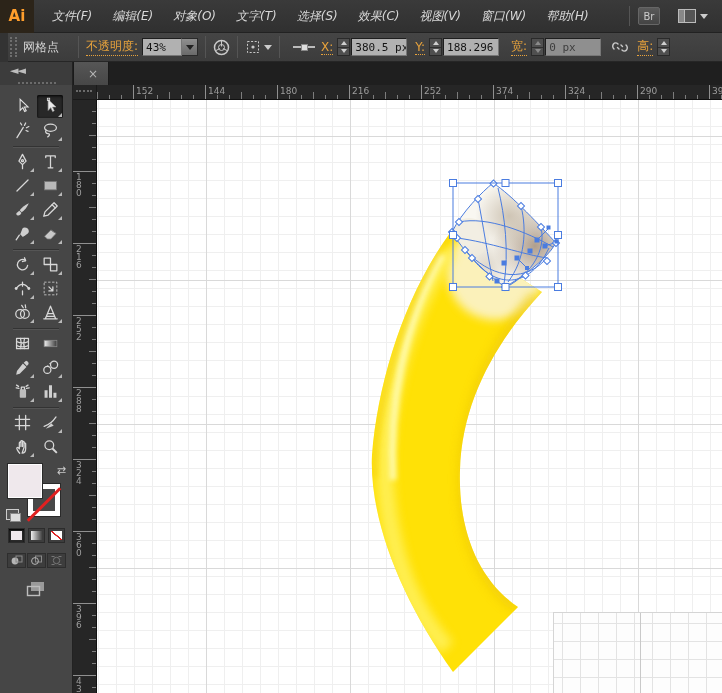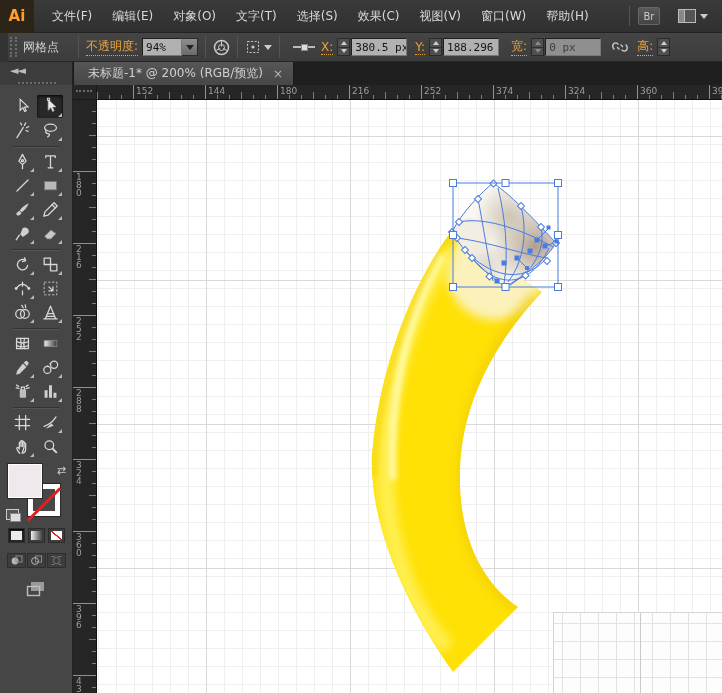--- a/index.html
+++ b/index.html
@@ -4,21 +4,21 @@
 <style>
   * { margin:0; padding:0; box-sizing:border-box; }
   html,body { width:722px; height:693px; overflow:hidden; background:#333; }
   body { font-family:"DejaVu Sans","Liberation Sans",sans-serif; font-size:12px; -webkit-font-smoothing:antialiased; }
   .app { position:absolute; inset:0; width:722px; height:693px; }
 
   
   .menubar { position:absolute; left:0; top:0; width:722px; height:33px; background:linear-gradient(#3a3a3a,#303030); display:flex; align-items:center; border-bottom:1px solid #222; }
   .ai-logo { width:34px; height:33px; background:#2c2419; color:#ff9e2c; font-weight:bold; font-size:15px; display:flex; align-items:center; justify-content:center; letter-spacing:0; }
   .menus { display:flex; align-items:center; margin-left:8px; }
-  .menu-item { color:#d9d9d9; padding:6px 10px; cursor:default; white-space:nowrap; }
+  .menu-item { color:#d9d9d9; padding:6px 10px; cursor:default; white-space:nowrap;font-style:italic; }
   .menubar-sep { width:1px; height:20px; background:#555; margin:0 8px; }
   .br-btn { width:22px; height:18px; background:linear-gradient(#5a5a5a,#444); border:1px solid #666; border-radius:2px; color:#ccc; font-size:10px; display:flex; align-items:center; justify-content:center; margin-right:18px; }
   .ws-btn { display:flex; align-items:center; gap:4px; color:#ccc; margin-right:14px; }
   .ws-glyph { width:18px; height:14px; border:1px solid #bbb; display:flex; }
   .ws-glyph span:first-child { width:6px; border-right:1px solid #bbb; background:#888; }
   .ws-glyph span:last-child { flex:1; background:#555; }
   .caret { width:0; height:0; border-left:4px solid transparent; border-right:4px solid transparent; border-top:5px solid #ccc; }
 
   
   .controlbar { position:absolute; left:8px; top:33px; width:722px; height:29px; background:linear-gradient(#454545,#3c3c3c); border-bottom:1px solid #262626; display:flex; align-items:center; overflow:hidden; }
@@ -134,21 +134,21 @@
       <span class="caret"></span>
     </div>
   </div>
 
   <div class="controlbar">
     <div class="grip"></div>
     <span class="ctx-label">网格点</span>
     <div class="cb-sep"></div>
     <span class="o-label">不透明度:</span>
     <div class="dd">
-      <div class="field">94%</div>
+      <div class="field">43%</div>
       <div class="dd-arrow">
           <span class="caret"></span>
         </div>
     </div>
     <div class="cb-sep"></div>
     <span class="cb-icon">
       <svg width="17" height="17" viewBox="0 0 17 17">
           <circle cx="8.5" cy="8.5" r="7" fill="none" stroke="#c9c9c9" stroke-width="1.5"></circle>
           <circle cx="8.5" cy="8.5" r="3" fill="none" stroke="#c9c9c9"></circle>
           <path d="M8.5 1.5v6M2 12l5-2.5M15 12l-5-2.5" stroke="#c9c9c9" fill="none"></path>
@@ -219,21 +219,20 @@
         </span>
       </span>
   </div>
 
   <div class="tabrow">
     <div class="panel-head">
       <span class="collapse">◄◄</span>
       <span class="panel-dots"></span>
     </div>
     <div class="tab">
-      <span>未标题-1*  @  200% (RGB/预览)</span>
       <span class="tab-close">×</span>
     </div>
   </div>
 
   <div class="toolbar">
     <div class="tool-grid" id="toolgrid">
         <div class="tool">
           <svg viewBox="0 0 24 24">
             <path d="M9 3v14l3.4-3.6 2.3 5 2-1-2.3-4.8H19z" fill="none" stroke="#e2e2e2" stroke-width="1.4"></path>
           </svg>
@@ -512,21 +511,21 @@
       <i class="tick" style="left: 600px; height: 4px;"></i>
       <i class="tick major" style="left: 612px;"></i>
       <i class="tick" style="left: 624px; height: 4px;"></i>
       <span class="rlabel" style="left: 39px;">152</span>
       <span class="rlabel" style="left: 111px;">144</span>
       <span class="rlabel" style="left: 183px;">180</span>
       <span class="rlabel" style="left: 255px;">216</span>
       <span class="rlabel" style="left: 327px;">252</span>
       <span class="rlabel" style="left: 399px;">374</span>
       <span class="rlabel" style="left: 471px;">324</span>
-      <span class="rlabel" style="left: 543px;">360</span>
+      <span class="rlabel" style="left: 543px;">290</span>
       <span class="rlabel" style="left: 615px;">396</span>
     </div>
   <div class="vruler" id="vruler">
       <i class="tick" style="top: 11px; width: 4px;"></i>
       <i class="tick" style="top: 23px; width: 4px;"></i>
       <i class="tick" style="top: 35px; width: 7px;"></i>
       <i class="tick" style="top: 47px; width: 4px;"></i>
       <i class="tick" style="top: 59px; width: 4px;"></i>
       <i class="tick major" style="top: 71px;"></i>
       <i class="tick" style="top: 83px; width: 4px;"></i>

